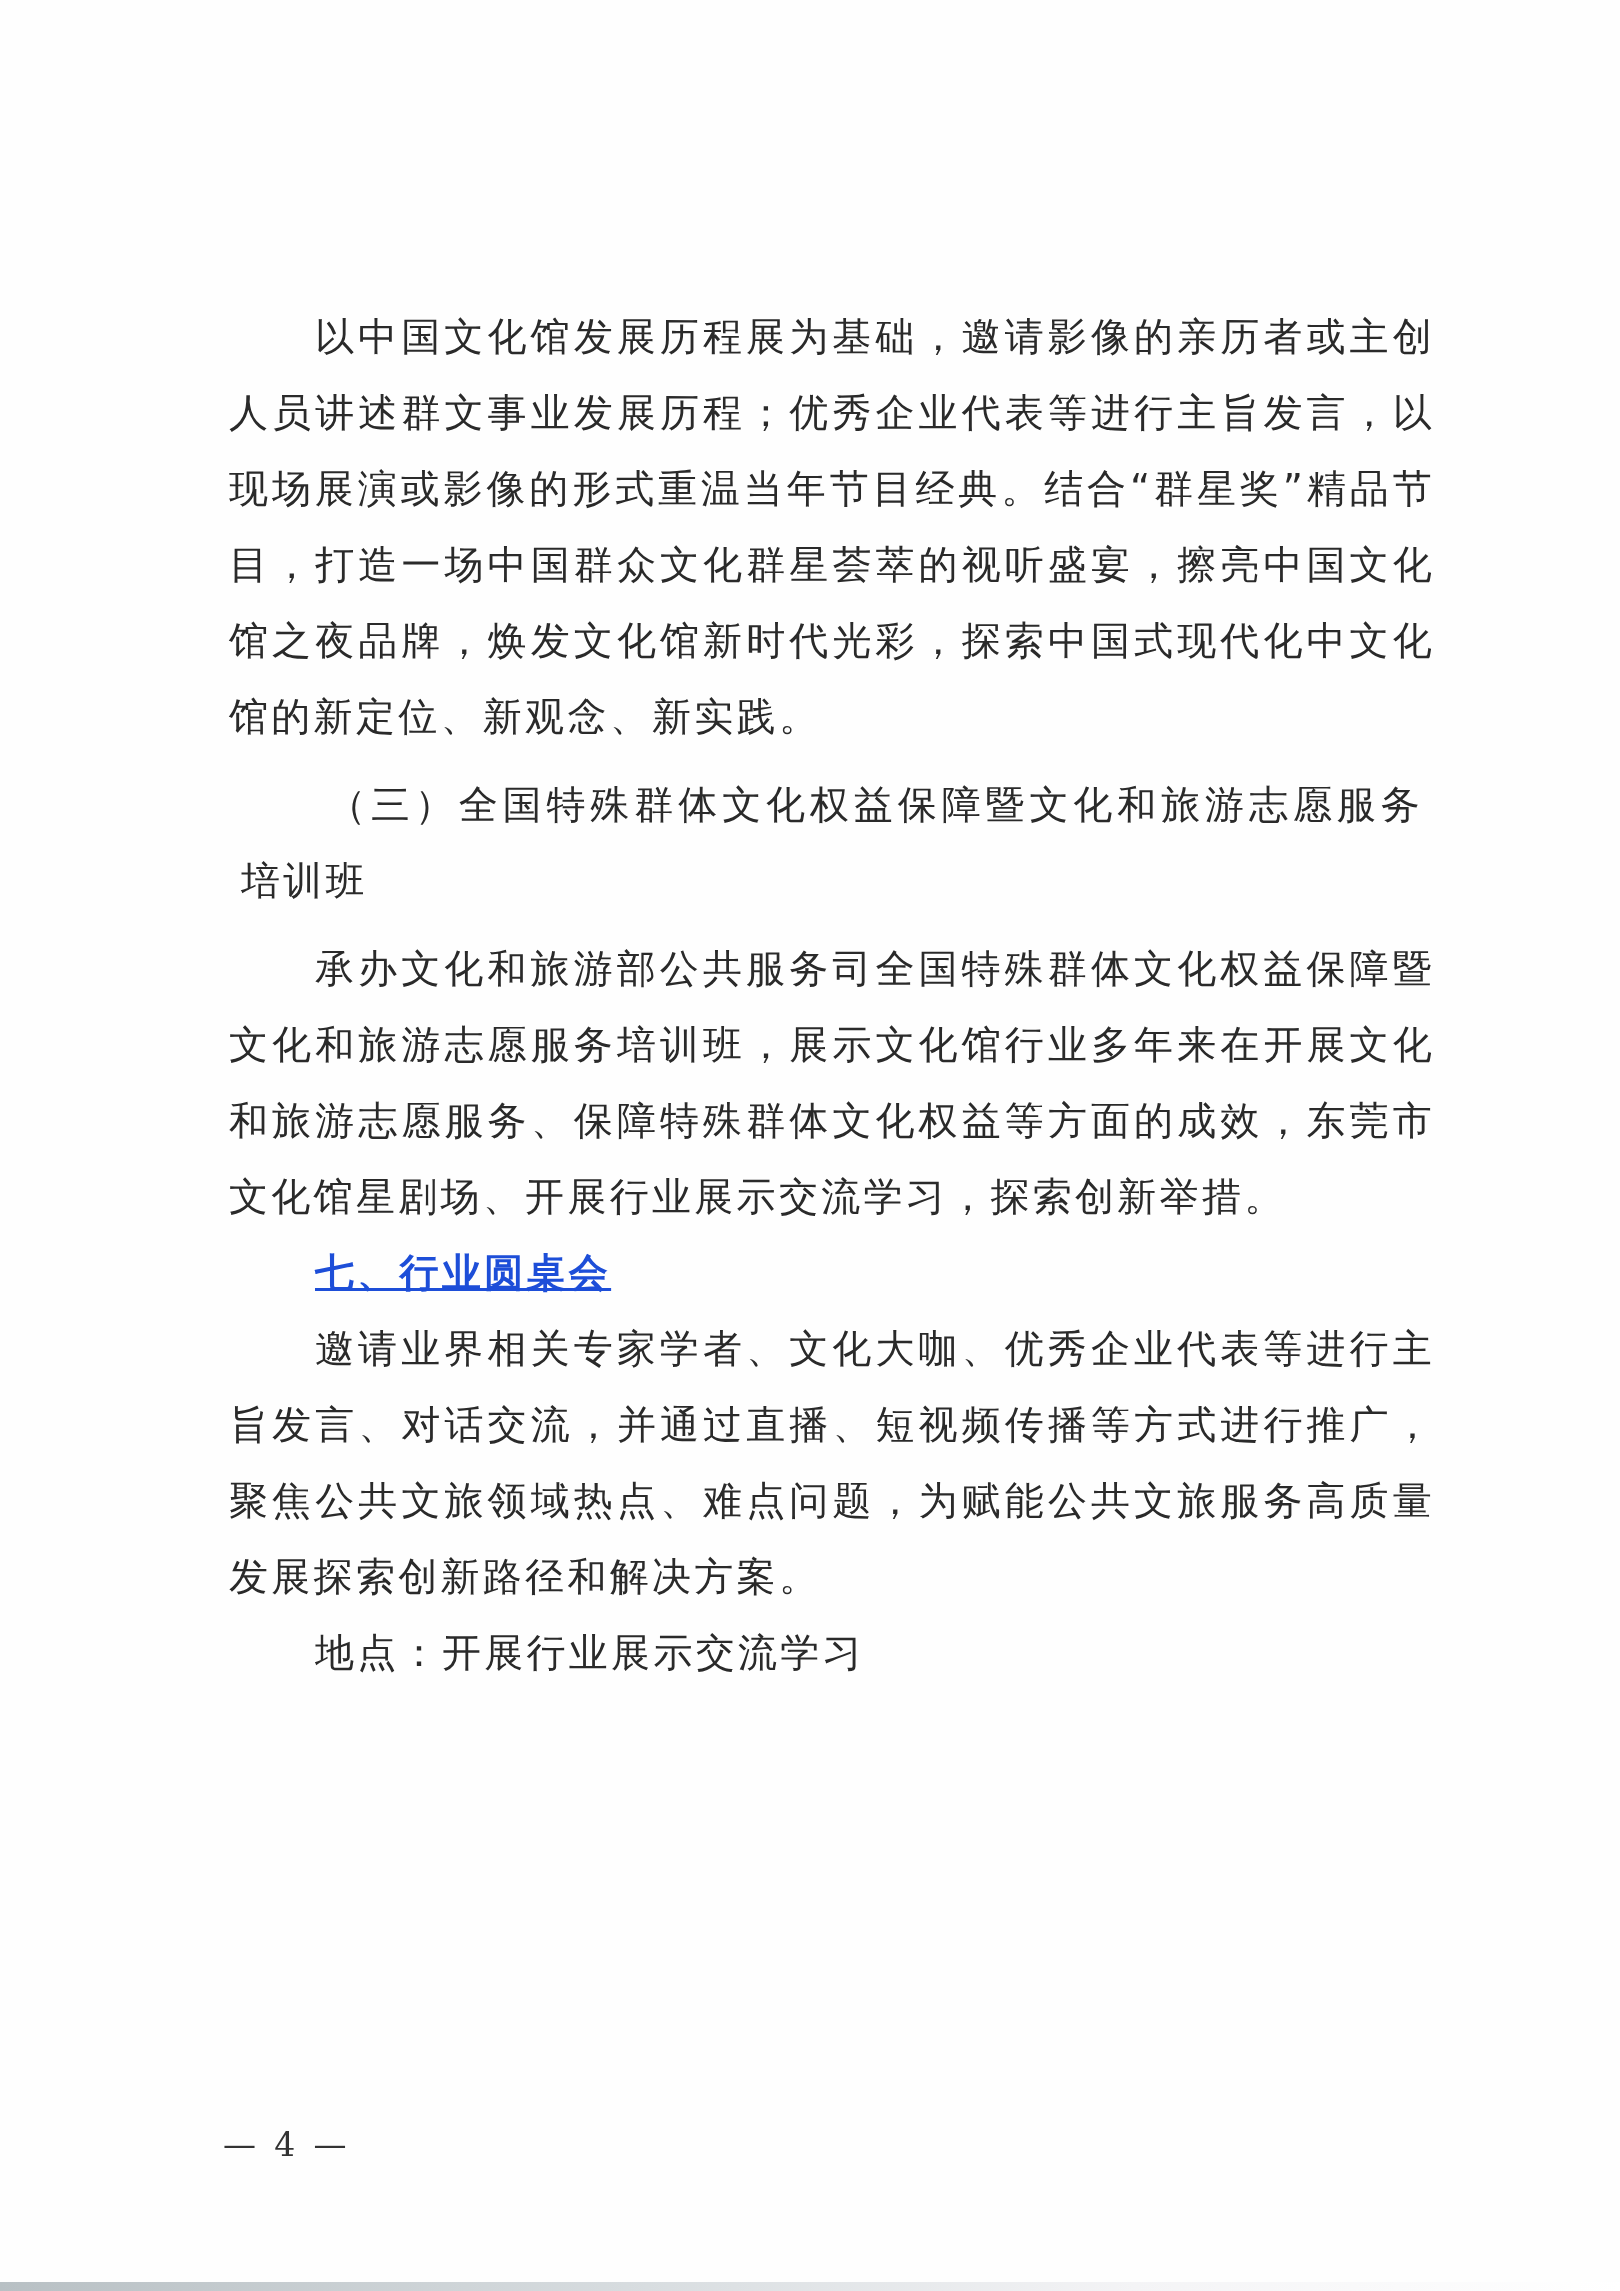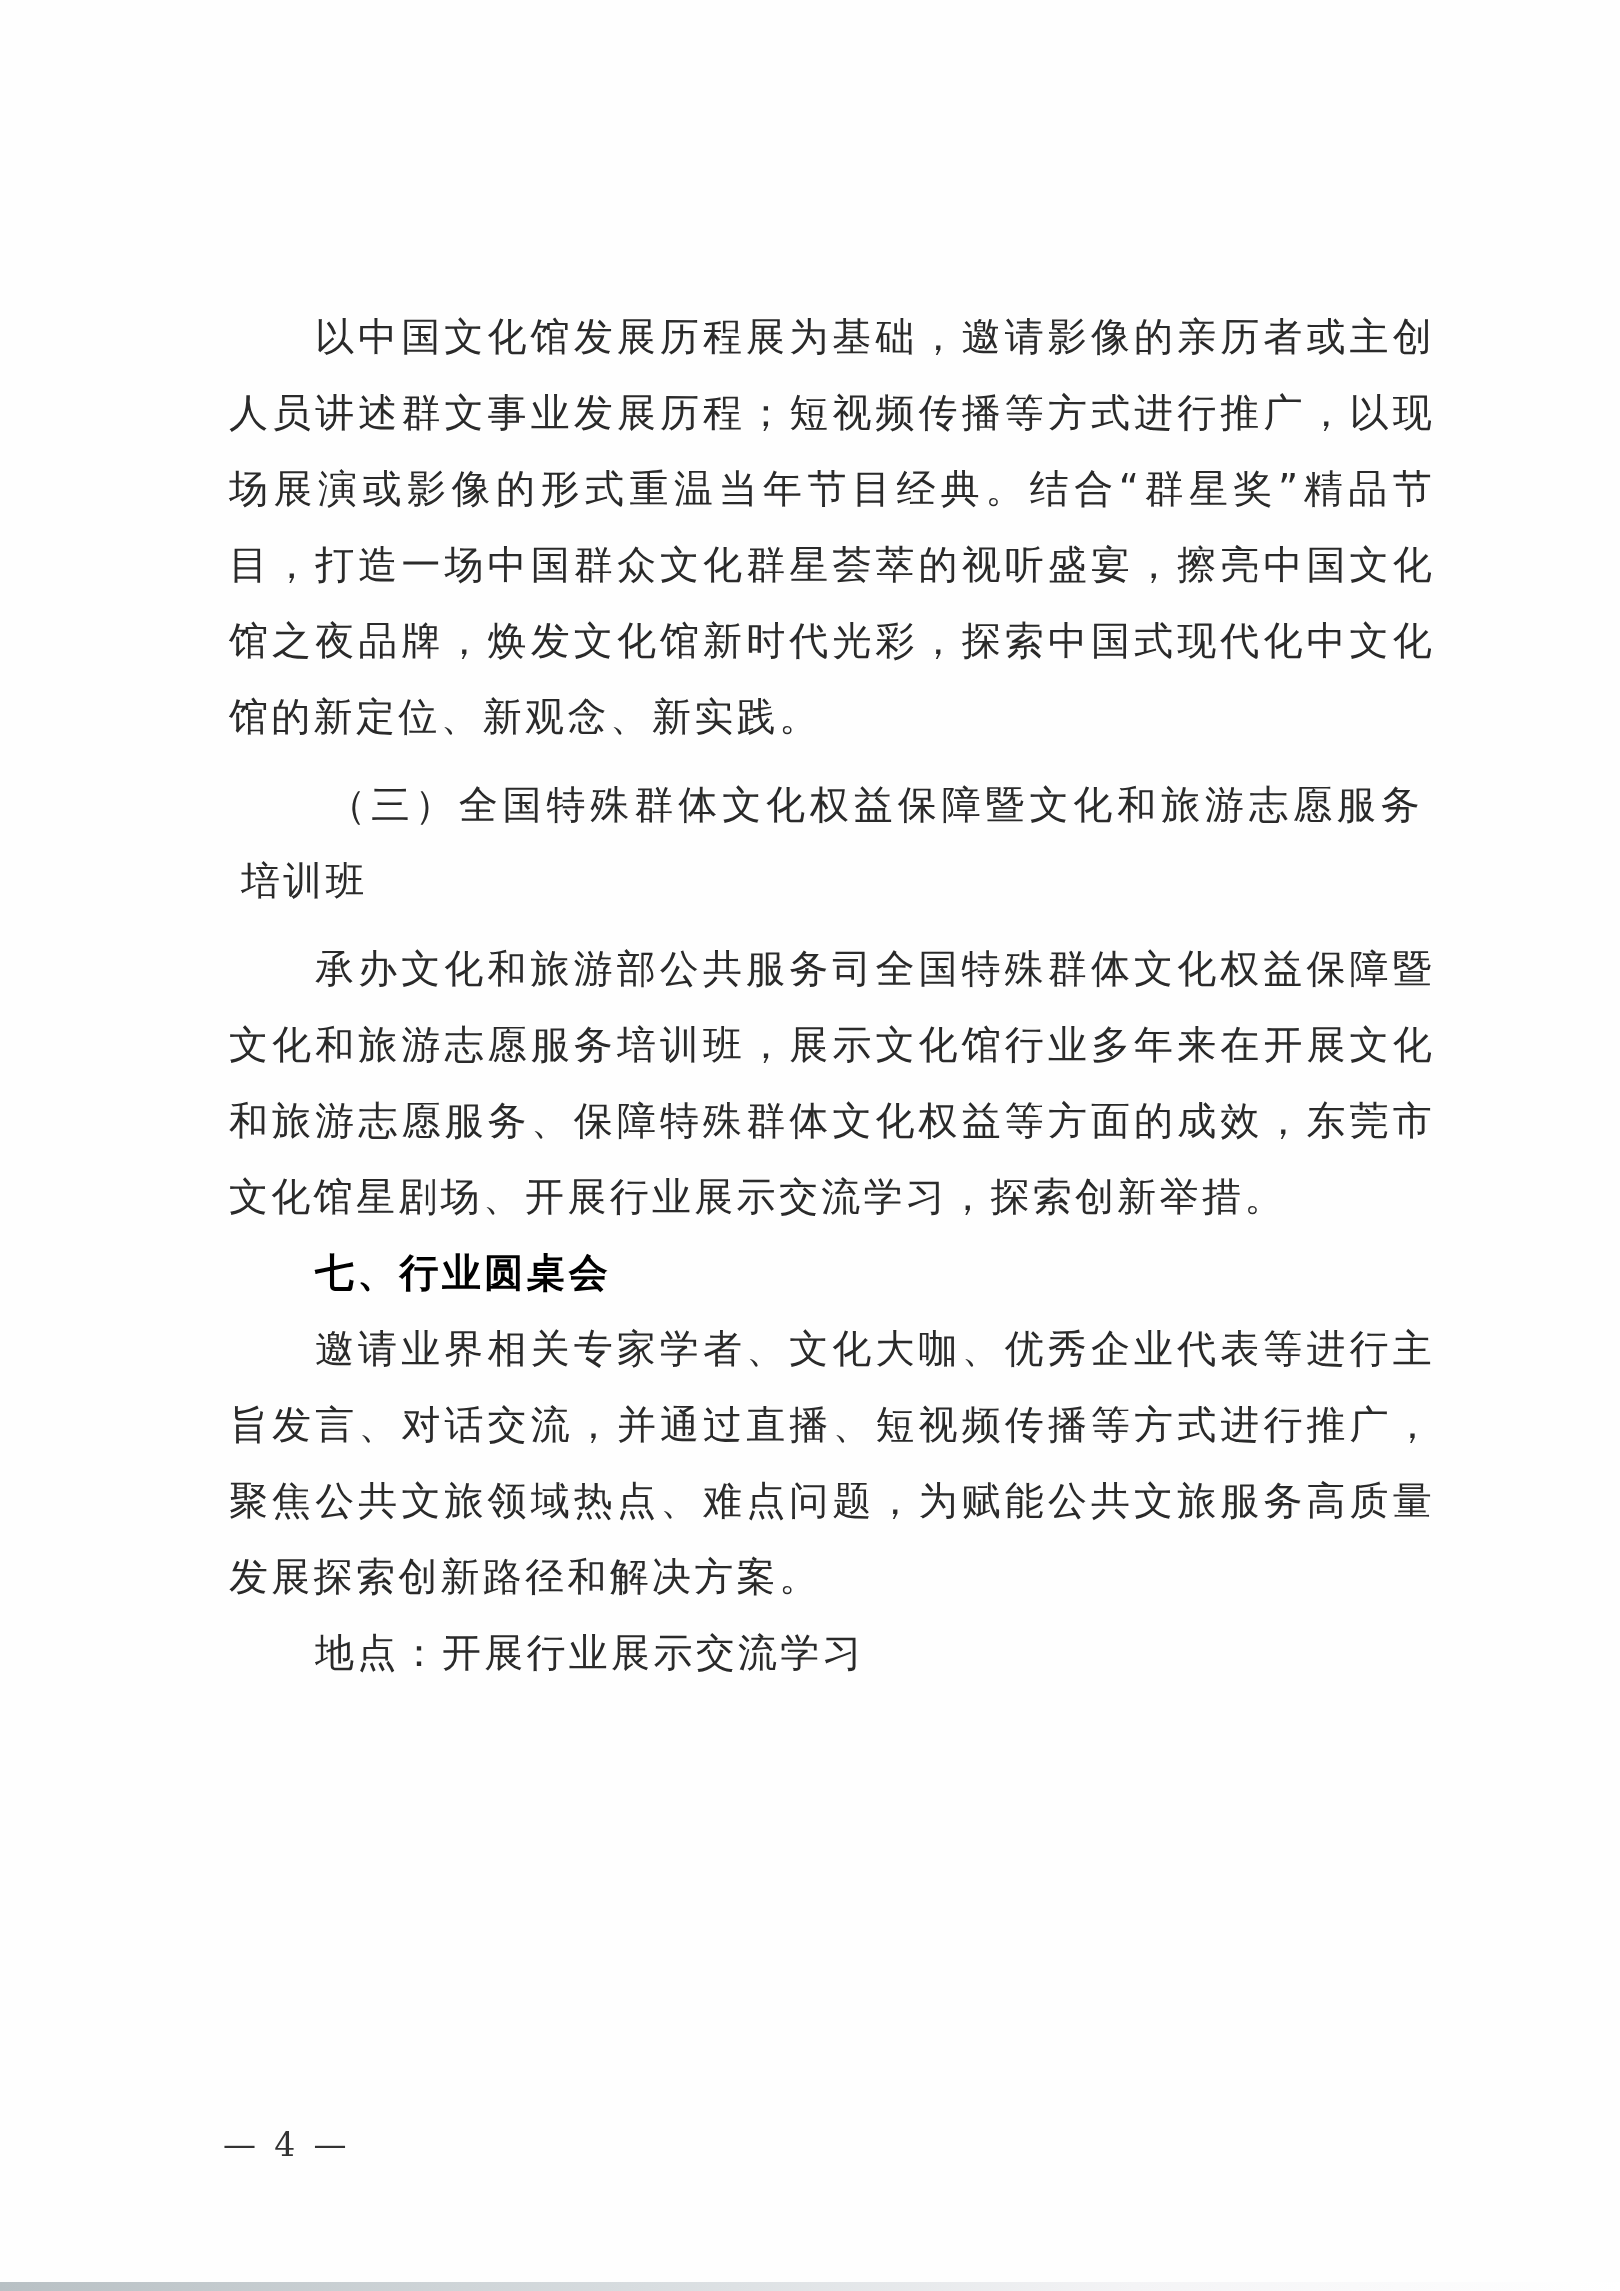--- a/index.html
+++ b/index.html
@@ -34,21 +34,22 @@
     text-justify: inter-character;
   }
   .para {
     margin: 0;
     text-indent: 86px;
   }
   .heading {
     margin: 0;
     text-indent: 86px;
     font-weight: bold;
-    color: #000000;
+    color: #1d4ed8;
+    text-decoration: underline;
   }
   .subheading {
     margin: 12px;
     text-indent: 86px;
   }
   .plain {
     margin: 0;
     text-indent: 86px;
   }
   .page-number {
@@ -67,21 +68,21 @@
     width: 1620px;
     height: 9.8px;
     background: linear-gradient(to right, #b8c0c4 0%, #d8dde0 40%, #f4f4f6 70%, #ffffff 100%);
   }
 </style>
 </head>
 <body>
 
 <div class="page">
   <div class="body-text">
-    <p class="para">以中国文化馆发展历程展为基础，邀请影像的亲历者或主创人员讲述群文事业发展历程；短视频传播等方式进行推广，以现场展演或影像的形式重温当年节目经典。结合“群星奖”精品节目，打造一场中国群众文化群星荟萃的视听盛宴，擦亮中国文化馆之夜品牌，焕发文化馆新时代光彩，探索中国式现代化中文化馆的新定位、新观念、新实践。</p>
+    <p class="para">以中国文化馆发展历程展为基础，邀请影像的亲历者或主创人员讲述群文事业发展历程；优秀企业代表等进行主旨发言，以现场展演或影像的形式重温当年节目经典。结合“群星奖”精品节目，打造一场中国群众文化群星荟萃的视听盛宴，擦亮中国文化馆之夜品牌，焕发文化馆新时代光彩，探索中国式现代化中文化馆的新定位、新观念、新实践。</p>
     <p class="subheading">（三）全国特殊群体文化权益保障暨文化和旅游志愿服务培训班</p>
     <p class="para">承办文化和旅游部公共服务司全国特殊群体文化权益保障暨文化和旅游志愿服务培训班，展示文化馆行业多年来在开展文化和旅游志愿服务、保障特殊群体文化权益等方面的成效，东莞市文化馆星剧场、开展行业展示交流学习，探索创新举措。</p>
     <p class="heading">七、行业圆桌会</p>
     <p class="para">邀请业界相关专家学者、文化大咖、优秀企业代表等进行主旨发言、对话交流，并通过直播、短视频传播等方式进行推广，聚焦公共文旅领域热点、难点问题，为赋能公共文旅服务高质量发展探索创新路径和解决方案。</p>
     <p class="plain">地点：开展行业展示交流学习</p>
   </div>
   <div class="page-number">— 4 —</div>
   <div class="scan-edge"></div>
 </div>
 

